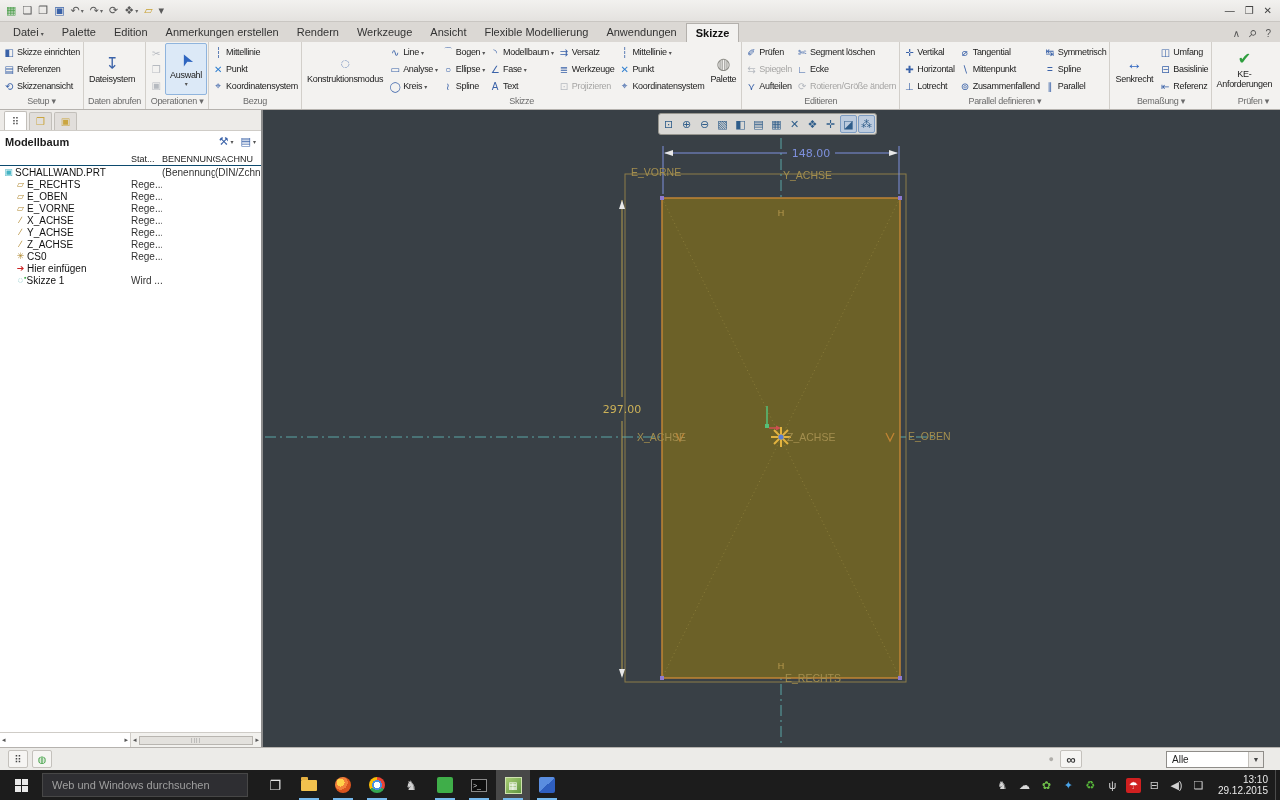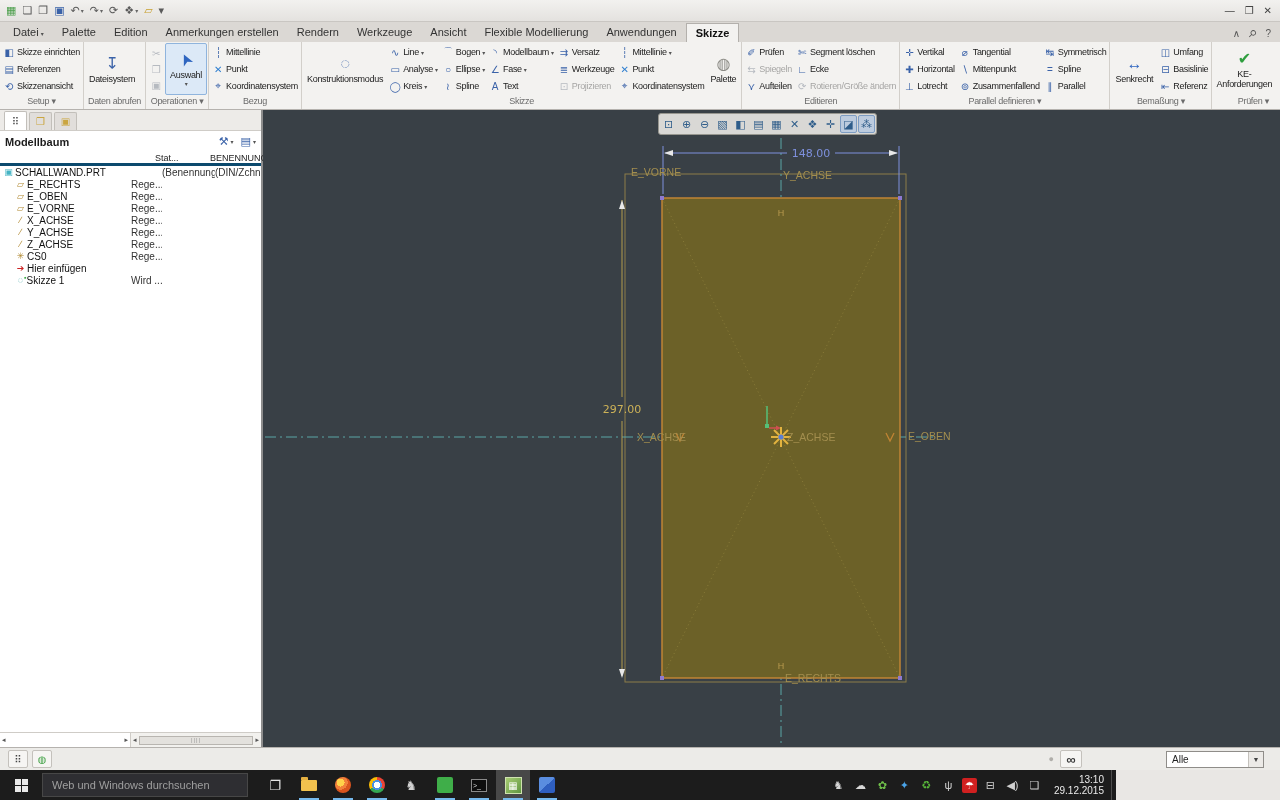--- a/index.html
+++ b/index.html
@@ -48,21 +48,21 @@
   
   .treepanel { width:263px; background:#fff; border-right:2px solid #8d8d8d; display:flex; flex-direction:column; }
   .ttabs { height:21px; background:#edebe8; display:flex; align-items:flex-end; gap:2px; padding-left:4px; border-bottom:1px solid #cfccc7; }
   .ttab { width:23px; height:18px; display:flex; align-items:center; justify-content:center; font-size:10px; background:#e1деdb; background:#e1dedb; border:1px solid #c2bfba; border-bottom:none; border-radius:2px 2px 0 0; color:#4a4a4a; }
   .ttab.active { background:#fff; height:19px; }
   .thead { height:21px; display:flex; align-items:center; padding:0 5px; }
   .thead .ttl { font-weight:bold; font-size:11px; color:#1c1c1c; }
   .ttools { margin-left:auto; display:flex; gap:7px; align-items:center; }
   .ttool { display:flex; align-items:center; font-size:11px; color:#3a62a8; }
   .ttool .dd { font-size:6px; color:#555; margin-left:2px; }
-  .tcols { height:14px; display:grid; grid-template-columns:131px 31px 53px 1fr; align-items:center; font-size:9px; color:#222; border-bottom:3px solid #0c4a6e;gap:24px; }
+  .tcols { height:14px; display:grid; grid-template-columns:131px 31px 53px 1fr; align-items:center; font-size:9px; color:#222; border-bottom:1px solid #0c4a6e; }
   .tcols span { overflow:hidden; white-space:nowrap; }
   .trows { flex:1; overflow:hidden; }
   .trow { height:12px; display:grid; grid-template-columns:131px 31px 53px 1fr; align-items:center; }
   .tname { display:flex; align-items:center; overflow:hidden; white-space:nowrap; font-size:10px; color:#111; }
   .tico { width:13px; text-align:center; font-size:9px; flex-shrink:0; }
   .badge { font-size:7px; color:#3fae49; margin-left:-3px; margin-top:-6px; }
   .tstat,.tben,.tsach { font-size:10px; color:#333; overflow:hidden; white-space:nowrap; }
   .ti-part{color:#45b4c4;} .ti-plane{color:#b08830;} .ti-axis{color:#b08830;} .ti-csys{color:#b08830;} .ti-insert{color:#cc2222;} .ti-sketch{color:#3aa0a0;}
   .tscroll { height:15px; border-top:1px solid #cfccc7; display:flex; background:#f2f1ee; }
   .sb { display:flex; align-items:center; font-size:7px; color:#555; }
@@ -80,21 +80,21 @@
   
   .statusbar { position:absolute; top:747px; left:0; width:1280px; height:23px; background:#ecebe8; border-top:1px solid #b5b2ae; display:flex; align-items:center; padding:0 8px; }
   .sbtn { display:flex; align-items:center; justify-content:center; width:20px; height:18px; border:1px solid #c4c1bc; background:#f6f5f3; border-radius:2px; margin-right:4px; font-size:10px; color:#444; }
   .srec { margin-left:auto; font-size:9px; color:#b0aeaa; padding:0 6px; }
   .sfind { font-size:13px; font-weight:bold; color:#3a3a3a; border:1px solid #c4c1bc; background:#f6f5f3; border-radius:2px; width:22px; height:18px; display:flex; align-items:center; justify-content:center; margin-right:84px; }
   .sfilter { width:98px; height:17px; background:#fff; border:1px solid #8f8d89; display:flex; align-items:center; font-size:10px; color:#222; margin-right:8px; }
   .sfilter .val { flex:1; padding-left:5px; }
   .sfilter .arr { width:15px; height:100%; display:flex; align-items:center; justify-content:center; font-size:7px; color:#444; border-left:1px solid #c4c1bc; background:#eceae7; }
 
   
-  .taskbar { position:absolute; top:770px; left:0; width:1116px; height:30px; background:#1c1c1c; display:flex; align-items:center; }
+  .taskbar { position:absolute; top:770px; left:0; width:1280px; height:30px; background:#1c1c1c; display:flex; align-items:center; }
   .start { width:42px; height:30px; display:flex; align-items:center; justify-content:center; }
   .winlogo { display:grid; grid-template-columns:6px 6px; grid-template-rows:6px 6px; gap:1px; }
   .winlogo i { background:#eaeaea; }
   .tsearch { width:206px; height:24px; background:#2e2e32; border:1px solid #474747; display:flex; align-items:center; padding:0 9px; font-size:11px; color:#9f9f9f; margin-right:10px; white-space:nowrap; overflow:hidden; }
   .tapps { display:flex; height:30px; }
   .tapp { width:34px; height:30px; display:flex; align-items:center; justify-content:center; position:relative; }
   .tapp.running::after { content:""; position:absolute; bottom:0; left:7px; right:7px; height:2px; background:#76b9ed; }
   .tapp.active { background:#484848; }
   .k-taskview { font-size:13px; color:#e4e4e4; }
   .k-folder { width:16px; height:11px; background:#f2c14e; border-radius:1px; position:relative; }

